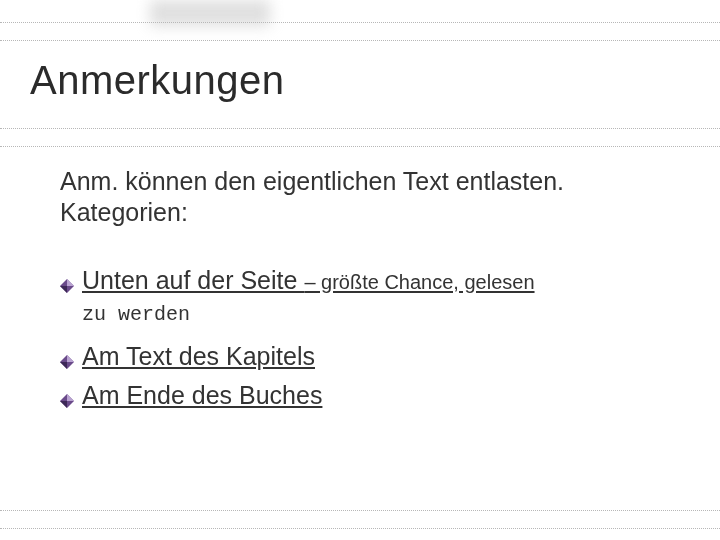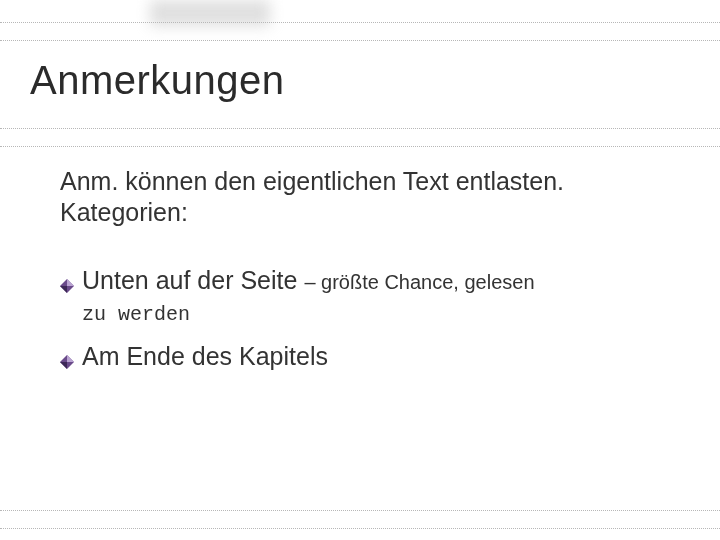--- a/index.html
+++ b/index.html
@@ -59,20 +59,21 @@
     line-height: 1.25;
     color: #333;
   }
   .intro {
     margin-bottom: 36px;
   }
   .item {
     display: flex;
     align-items: baseline;
     margin-bottom: 8px;
+    text-decoration: underline;
   }
   .bullet {
     flex: 0 0 auto;
     width: 14px;
     height: 14px;
     margin-right: 8px;
     position: relative;
     top: 4px;
   }
   .bullet svg { display: block; }
@@ -124,19 +125,31 @@
 
     <div class="item">
       <span class="bullet">
         <svg width="14" height="14" viewBox="0 0 14 14">
           <polygon points="7,0 14,7 7,14 0,7" fill="#6a4a8a"></polygon>
           <polygon points="7,0 14,7 7,7" fill="#b9a3d1"></polygon>
           <polygon points="0,7 7,7 7,14" fill="#3d2857"></polygon>
         </svg>
       </span>
       <span class="item-text">
-        <span>Am Ende des Kapitels</span>
+        <span>Am Text des Kapitels</span>
       </span>
     </div>
 
+    <div class="item">
+      <span class="bullet">
+        <svg width="14" height="14" viewBox="0 0 14 14">
+          <polygon points="7,0 14,7 7,14 0,7" fill="#6a4a8a"></polygon>
+          <polygon points="7,0 14,7 7,7" fill="#b9a3d1"></polygon>
+          <polygon points="0,7 7,7 7,14" fill="#3d2857"></polygon>
+        </svg>
+      </span>
+      <span class="item-text">
+        <span>Am Ende des Buches</span>
+      </span>
+    </div>
 
   </div>
 </div>
 
 </body></html>

